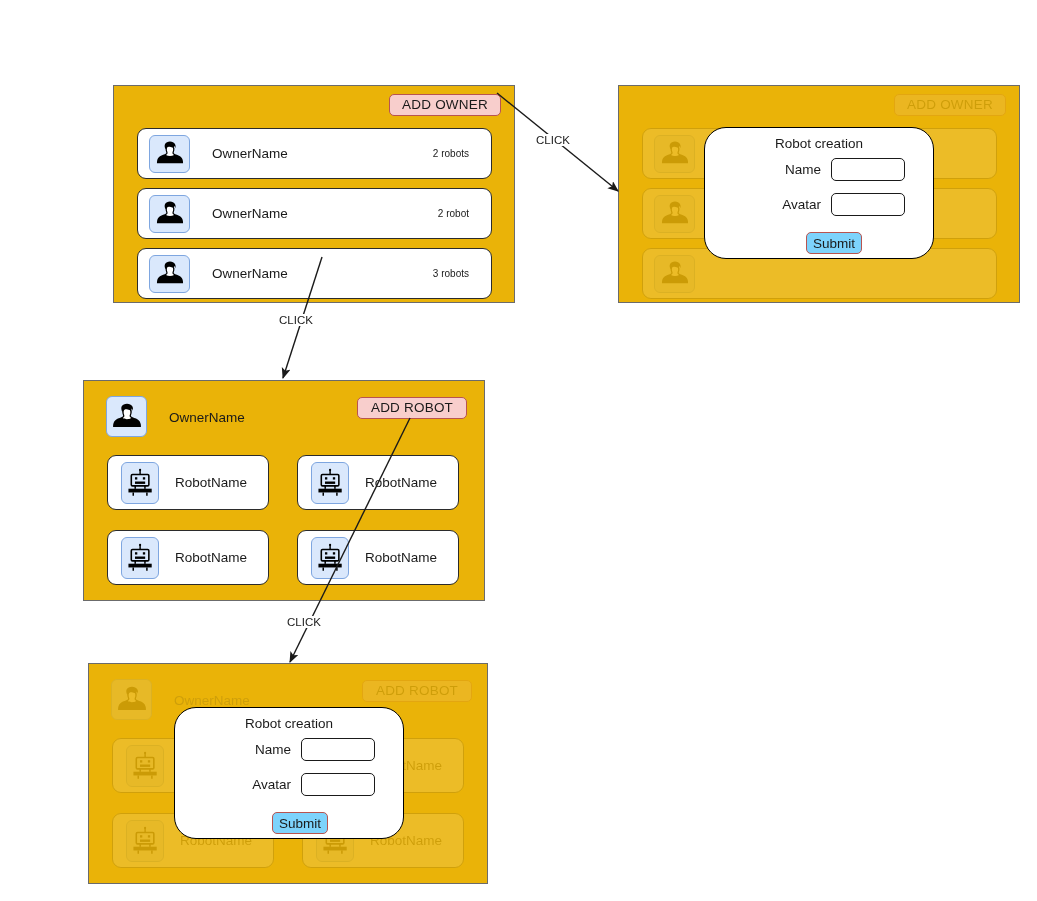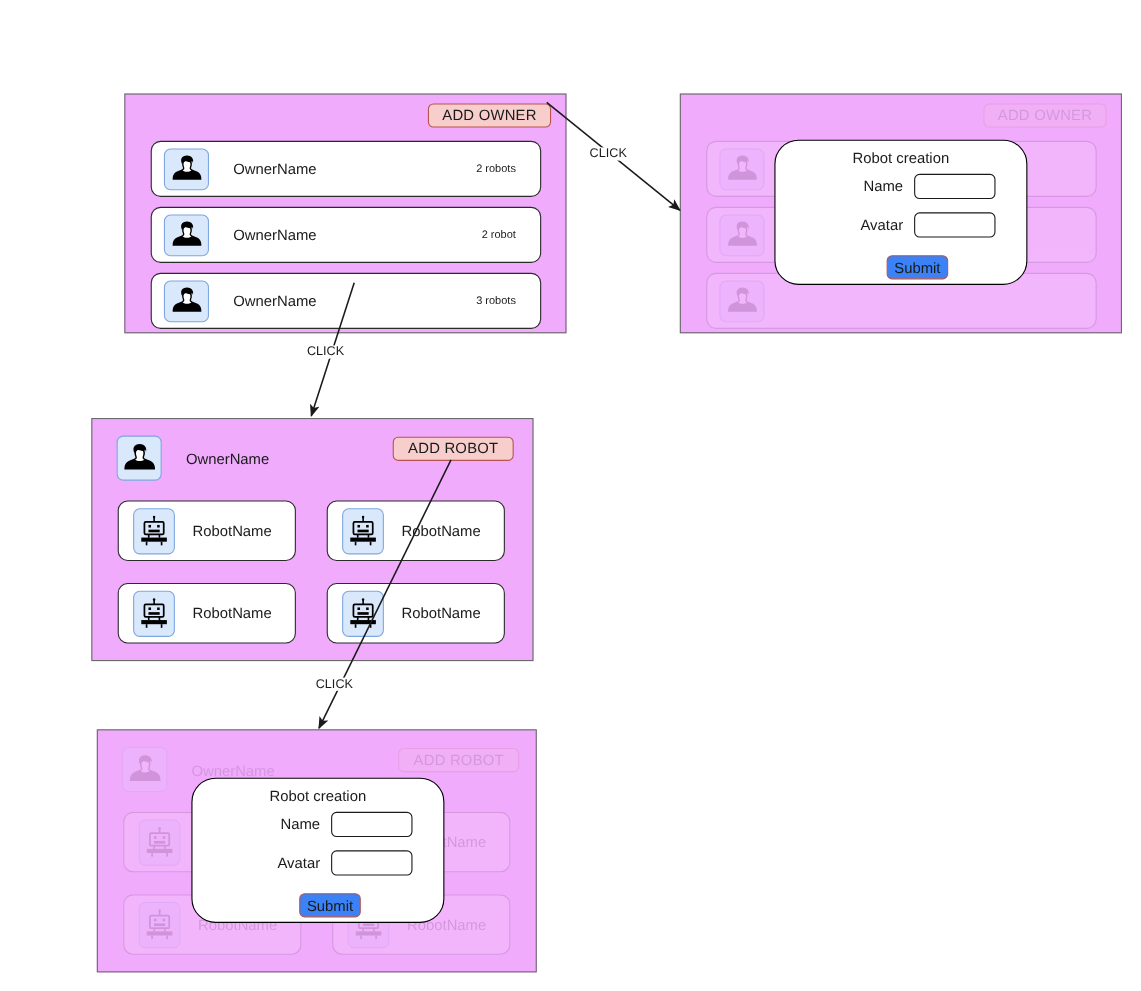--- a/index.html
+++ b/index.html
@@ -11,21 +11,21 @@
     width: 1037px;
     height: 901px;
     position: relative;
     font-family: "Liberation Sans", sans-serif;
     overflow: hidden;
   }
 
   
   .panel {
     position: absolute;
-    background: #f0abfc;
+    background: #eab308;
     border: 1.4px solid #6b6b6b;
     box-sizing: border-box;
   }
   .panel.dim .dimmable { opacity: 0.13; }
 
   
   .addbtn {
     position: absolute;
     background: #f8cecc;
     border: 1.2px solid #b85450;
@@ -102,21 +102,21 @@
     border: 1.4px solid #1a1a1a;
     border-radius: 5px;
     box-sizing: border-box;
     font-family: "Liberation Sans", sans-serif;
     font-size: 13px;
     padding: 0 6px;
     outline: none;
   }
   .modal .submit {
     position: absolute;
-    background: #3b82f6;
+    background: #7dd3fc;
     border: 1.2px solid #b85450;
     border-radius: 5px;
     font-size: 13.5px;
     font-family: "Liberation Sans", sans-serif;
     color: #1a1a1a;
     display: flex;
     align-items: center;
     justify-content: center;
     box-sizing: border-box;
     cursor: pointer;

